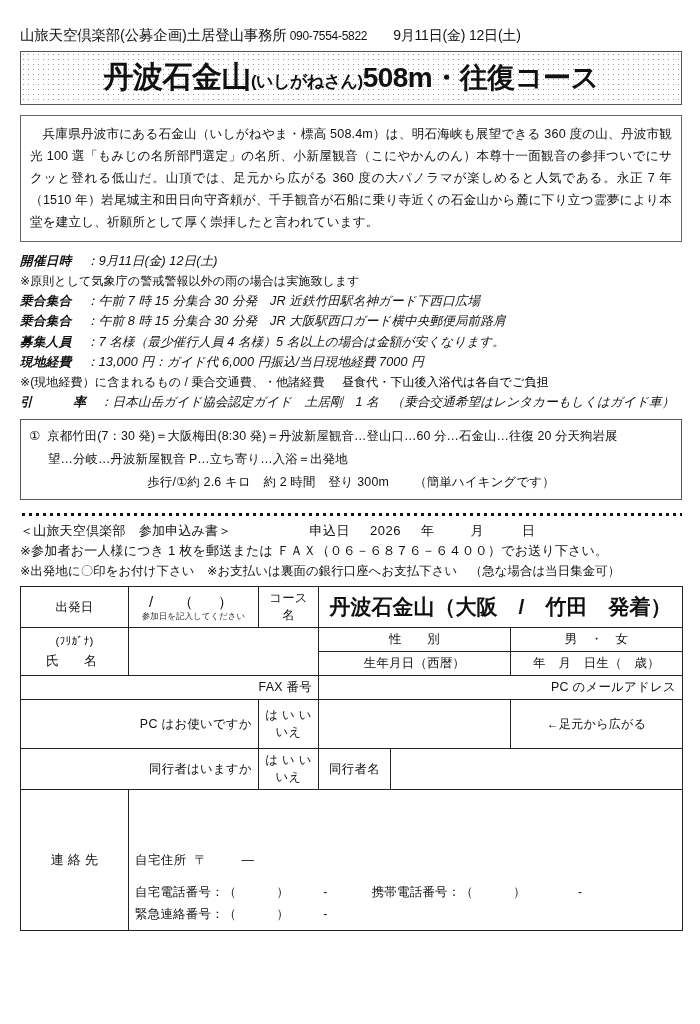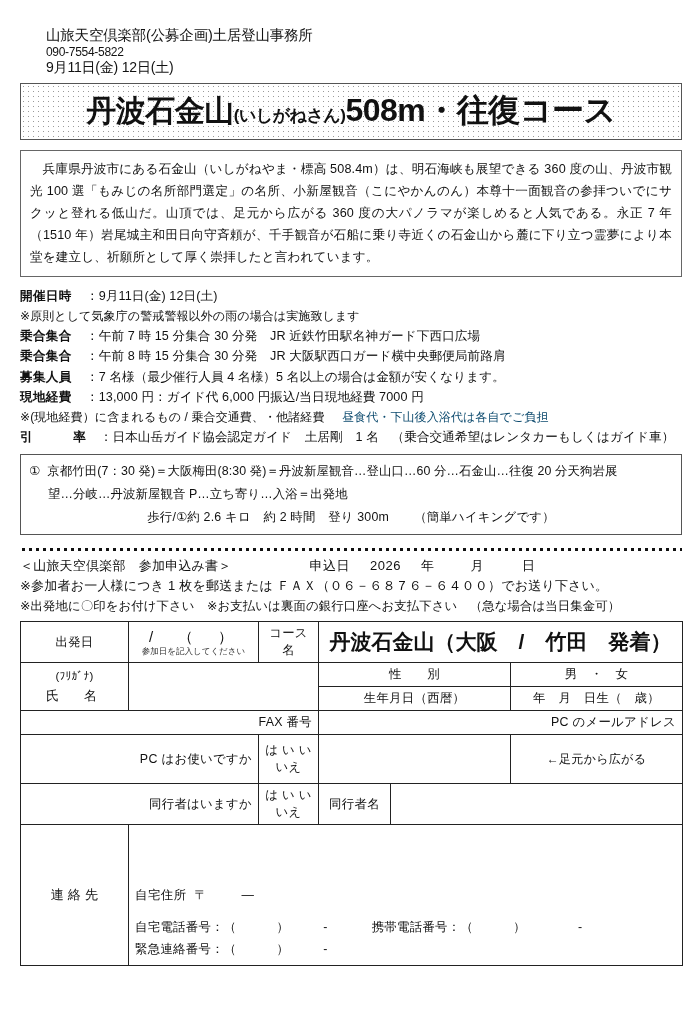--- a/index.html
+++ b/index.html
@@ -22,21 +22,20 @@
     padding: 0;
     box-sizing: border-box;
   }
 
   
   .org-header {
     display: flex;
     align-items: baseline;
     padding: 26px 18px 4px 20px;
     white-space: nowrap;
-    flex-direction: column;
   }
   .org-name {
     font-size: 14.5px;
     letter-spacing: -0.2px;
     font-weight: 500;
   }
   .org-phone {
     font-size: 12px;
     margin-left: 3px;
     letter-spacing: -0.3px;
@@ -82,21 +81,21 @@
   }
   .title-main .big {
     font-size: 30px;
     font-weight: bold;
   }
   .title-main .kana {
     font-size: 17px;
     font-weight: bold;
   }
   .title-main .mid {
-    font-size: 32px;
+    font-size: 28px;
     font-weight: bold;
   }
 
   
   .desc-box {
     margin: 10px 18px 0 20px;
     border: 1.2px solid #666;
     padding: 7px 9px 8px 9px;
     font-size: 12.6px;
     line-height: 1.75;
@@ -112,36 +111,37 @@
   .details {
     margin: 9px 18px 0 20px;
     font-size: 12.6px;
     line-height: 1.62;
   }
   .det-row {
     display: flex;
     align-items: flex-end;
     white-space: nowrap;
     letter-spacing: 0.1px;
+    font-style: italic;
   }
   .det-label {
     font-weight: bold;
     min-width: 66px;
     letter-spacing: 0.3px;
   }
   .det-label.wide-sp {
     letter-spacing: 14px;
     min-width: 66px;
   }
   .det-note {
     font-size: 12px;
     letter-spacing: 0.1px;
   }
   .red {
-    color: #0c4a6e;
+    color: #000000;
   }
   .det-note .red {
     margin-left: 14px;
   }
 
   
   .course-box {
     margin: 7px 18px 0 20px;
     border: 1.2px solid #555;
     padding: 5px 8px 6px 8px;

